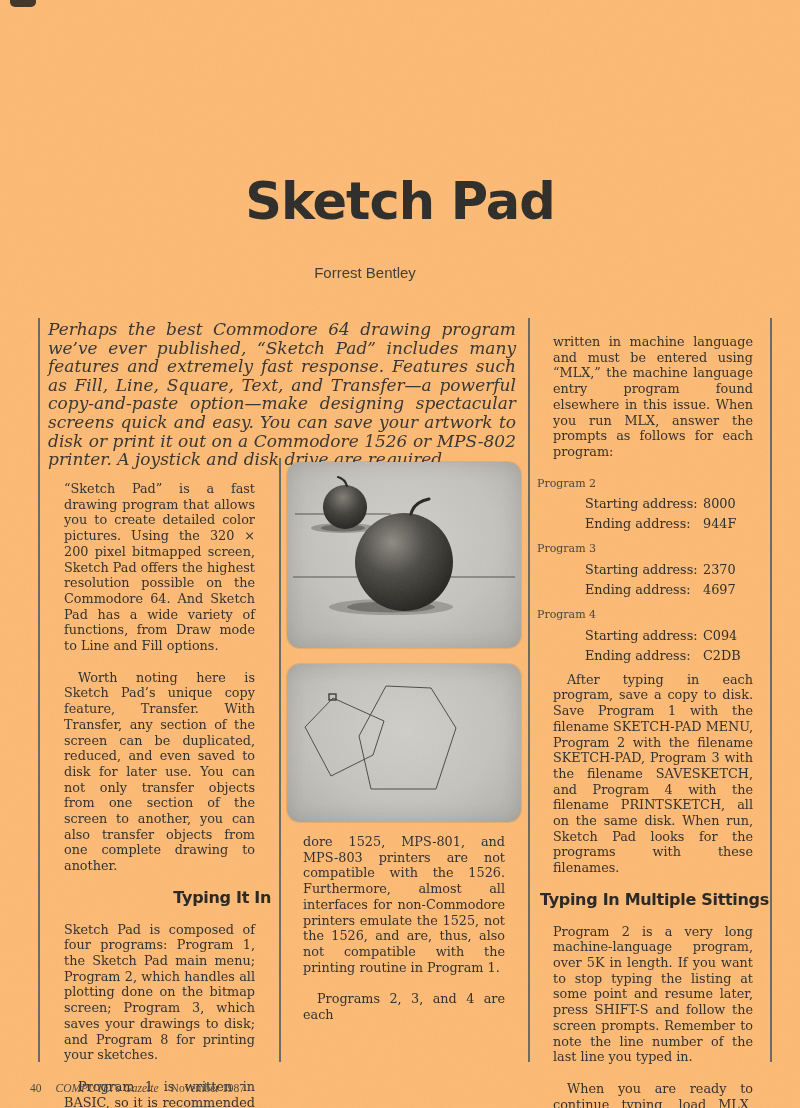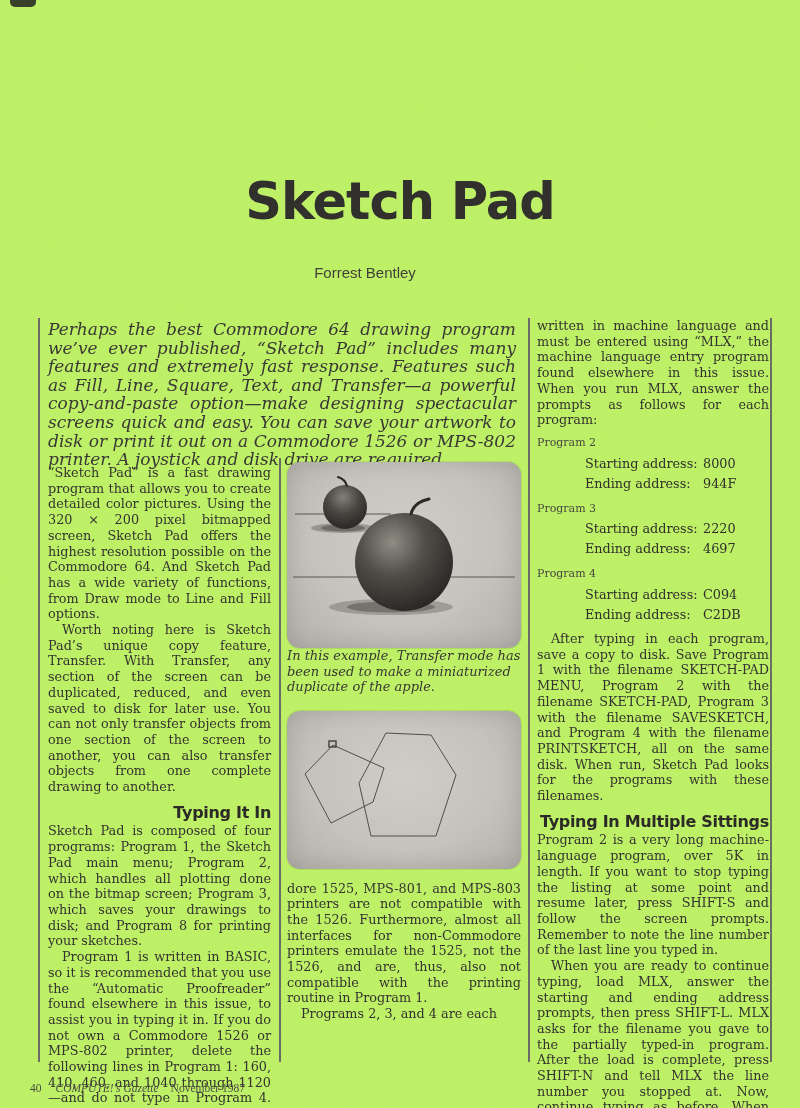--- a/index.html
+++ b/index.html
@@ -1,19 +1,19 @@
 <!DOCTYPE html>
 <html lang="en"><head>
 <meta charset="utf-8">
 <style>
   html,body{margin:0;padding:0;}
   .page{
     position:relative;
     width:800px;height:1108px;
-    background:#bef264;
+    background:#fdba74;
     overflow:hidden;
     font-family:"DejaVu Serif",serif;
     color:#2f2e2b;
   }
   .smudge{position:absolute;left:10px;top:0;width:26px;height:7px;background:#1c1b19;border-radius:0 0 5px 5px;opacity:.85;}
   .title{
     position:absolute;left:0;top:172px;width:800px;margin:0;
     text-align:center;
     font-family:"DejaVu Sans",sans-serif;font-weight:700;
     font-size:51px;letter-spacing:-1px;color:#2c2b28;
@@ -31,21 +31,21 @@
   .rule-right{left:770px;top:318px;height:744px;}
   .intro{
     position:absolute;left:48px;top:320px;width:468px;
     font-style:italic;font-size:17px;line-height:18.6px;
     text-align:justify;color:#34332f;
   }
   .col{position:absolute;font-size:12.8px;line-height:15.7px;text-align:justify;hyphens:auto;}
   .col1{left:48px;top:465px;width:223px;}
   .col2{left:287px;top:462px;width:234px;}
   .col3{left:537px;top:318px;width:232px;}
-  .col p{margin:0;}
+  .col p{margin:16px;}
   .col p.indent{text-indent:14px;}
   h2.sect{
     margin:10px 0 3px 0;
     font-family:"DejaVu Sans",sans-serif;font-weight:700;
     font-size:16px;letter-spacing:-0.3px;color:#262521;
     text-align:right;
   }
   .screenshot{
     border-radius:13px;
     background:radial-gradient(ellipse at 50% 42%, #d0cec8 0%, #c5c3bd 55%, #b0aea8 100%);
@@ -124,21 +124,20 @@
 
         <line x1="6" y1="115" x2="228" y2="115" stroke="#55534e" stroke-width="1"></line>
 
         <ellipse cx="104" cy="145" rx="62" ry="8" fill="#3f3d39" opacity="0.30"></ellipse>
         <ellipse cx="104" cy="145" rx="44" ry="5.5" fill="#34332f" opacity="0.40"></ellipse>
 
         <circle cx="117" cy="100" r="49" fill="url(#apl)"></circle>
         <path d="M124 52 q3 -12 18 -15" stroke="#26251f" stroke-width="3" fill="none" stroke-linecap="round"></path>
       </svg>
     </div>
-    <p class="caption">In this example, Transfer mode has been used to make a miniaturized duplicate of the apple.</p>
 
     <div class="screenshot screen2">
       <svg width="234" height="158" viewBox="0 0 234 158">
 
         <polygon points="99,22 144,24 169,64 149,125 84,125 72,72" fill="none" stroke="#4b4a45" stroke-width="1"></polygon>
 
         <polygon points="46,34 18,63 44,112 86,91 97,57" fill="none" stroke="#4b4a45" stroke-width="1"></polygon>
 
         <rect x="42" y="30" width="7" height="6" fill="none" stroke="#3c3b36" stroke-width="1.4"></rect>
       </svg>
@@ -160,21 +159,21 @@
       <div class="addr-row">
         <span class="addr-label">Ending address:</span>
         <span class="addr-val">944F</span>
       </div>
     </div>
 
     <div class="program">
       <div class="prog-name">Program 3</div>
       <div class="addr-row">
         <span class="addr-label">Starting address:</span>
-        <span class="addr-val">2220</span>
+        <span class="addr-val">2370</span>
       </div>
       <div class="addr-row">
         <span class="addr-label">Ending address:</span>
         <span class="addr-val">4697</span>
       </div>
     </div>
 
     <div class="program">
       <div class="prog-name">Program 4</div>
       <div class="addr-row">

